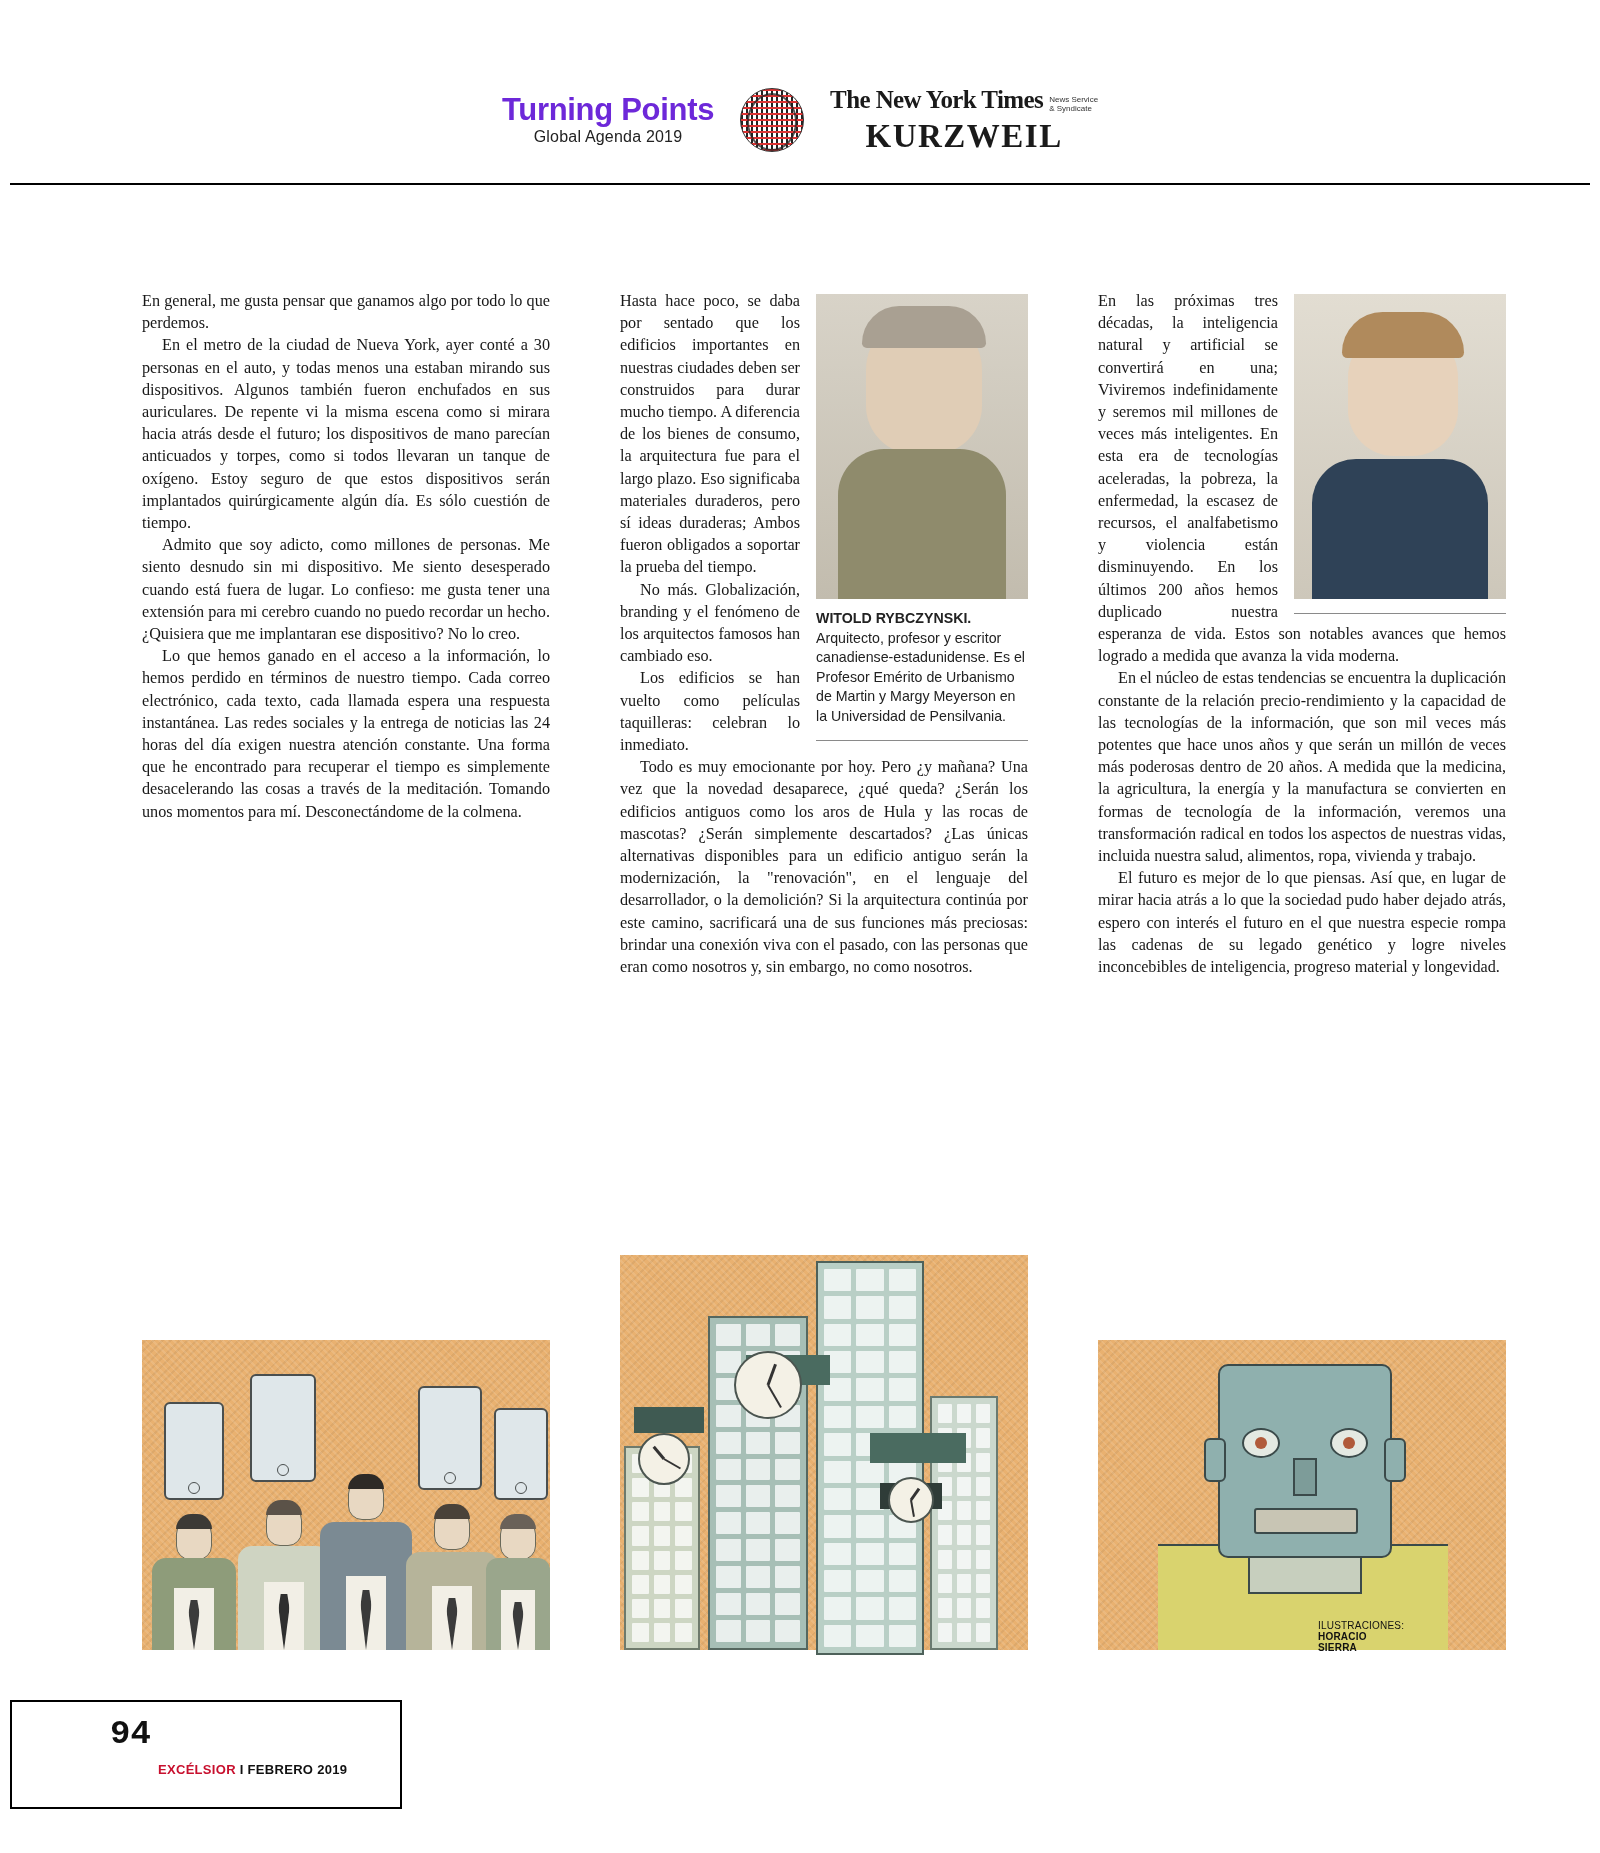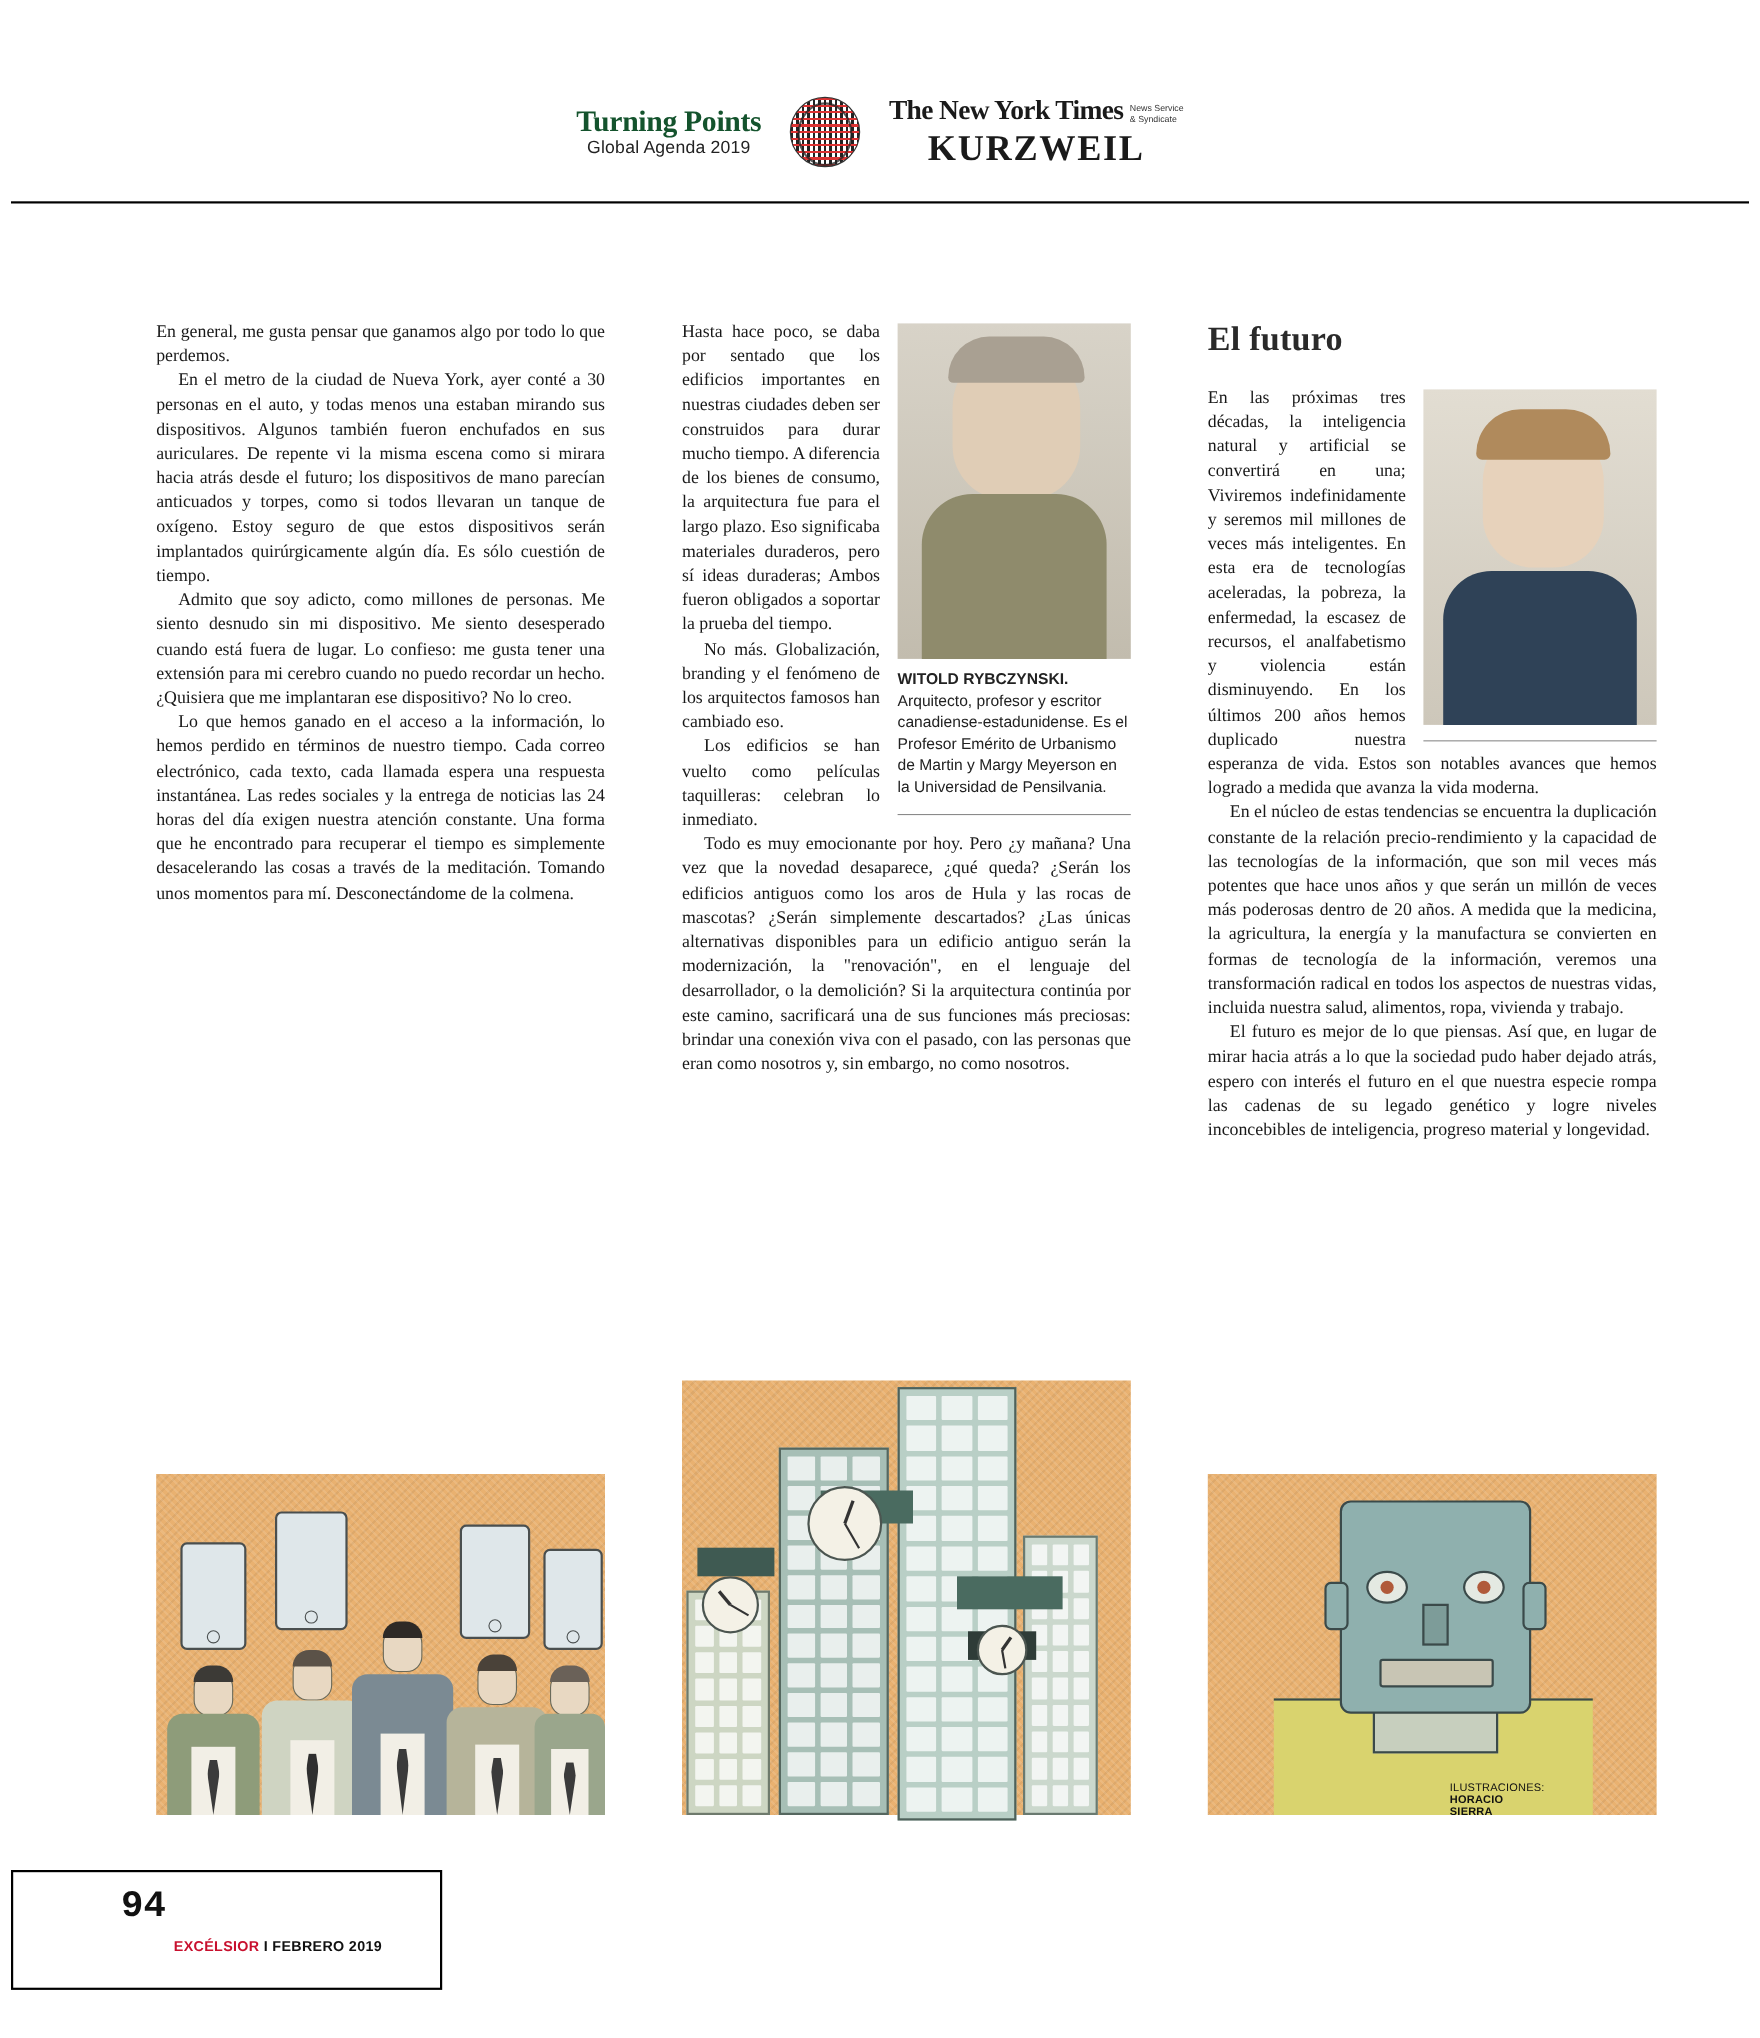--- a/index.html
+++ b/index.html
@@ -31,25 +31,25 @@
     display: flex;
     align-items: center;
     justify-content: center;
     gap: 26px;
   }
   .tp-block {
     text-align: center;
     line-height: 1.05;
   }
   .tp-title {
-    font-family: Liberation Serif, serif;
+    font-family: Liberation Sans, sans-serif;
     font-weight: bold;
-    font-size: 27px;
+    font-size: 31px;
     letter-spacing: -0.3px;
-    color: #14532d;
+    color: #6d28d9;
   }
   .tp-sub {
     font-family: "Liberation Sans", sans-serif;
     font-size: 16px;
     color: #222;
     margin-top: 3px;
     letter-spacing: 0.2px;
   }
   .globe {
     width: 62px; height: 62px;
@@ -369,21 +369,20 @@
     </div>
     <div class="body-text">
       <p class="first">Hasta hace poco, se daba por sentado que los edificios importantes en nuestras ciudades deben ser construidos para durar mucho tiempo. A diferencia de los bienes de consumo, la arquitectura fue para el largo plazo. Eso significaba materiales duraderos, pero sí ideas duraderas; Ambos fueron obligados a soportar la prueba del tiempo.</p>
       <p>No más. Globalización, branding y el fenómeno de los arquitectos famosos han cambiado eso.</p>
       <p>Los edificios se han vuelto como películas taquilleras: celebran lo inmediato.</p>
       <p>Todo es muy emocionante por hoy. Pero ¿y mañana? Una vez que la novedad desaparece, ¿qué queda? ¿Serán los edificios antiguos como los aros de Hula y las rocas de mascotas? ¿Serán simplemente descartados? ¿Las únicas alternativas disponibles para un edificio antiguo serán la modernización, la "renovación", en el lenguaje del desarrollador, o la demolición? Si la arquitectura continúa por este camino, sacrificará una de sus funciones más preciosas: brindar una conexión viva con el pasado, con las personas que eran como nosotros y, sin embargo, no como nosotros.</p>
     </div>
   </div>
 
   <div class="col col-3">
-    <h2 class="sec-title">El futuro</h2>
     <div class="portrait-wrap">
       <div class="photo" style="background: linear-gradient(#e2ddd2, #cdc7ba);">
         <div style="position:absolute;left:54px;top:30px;width:110px;height:132px;border-radius:54px 54px 46px 46px;background:#e7d2bb;"></div>
         <div style="position:absolute;left:48px;top:18px;width:122px;height:46px;border-radius:60px 60px 8px 8px;background:#b08a5c;"></div>
         <div style="position:absolute;left:18px;bottom:0;width:176px;height:140px;background:#2f4257;border-radius:44px 44px 0 0;"></div>
 
       </div>
       <div class="bio-rule"></div>
     </div>
     <div class="body-text">

